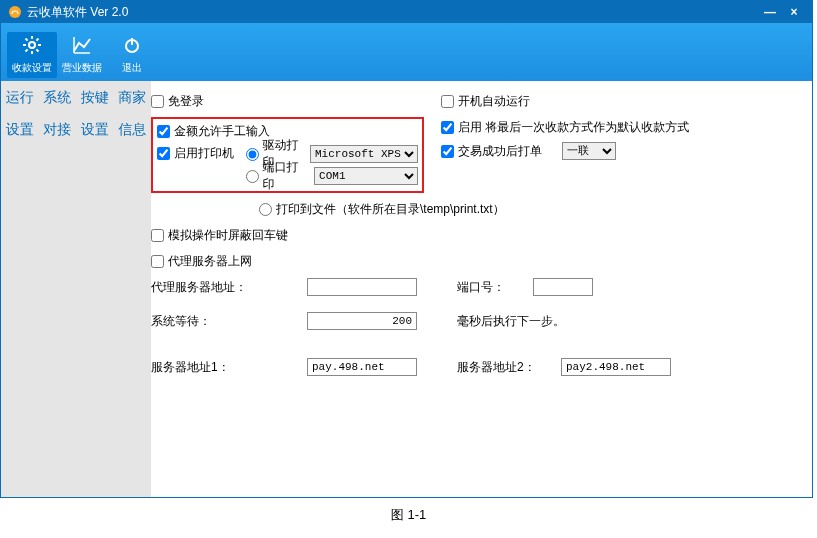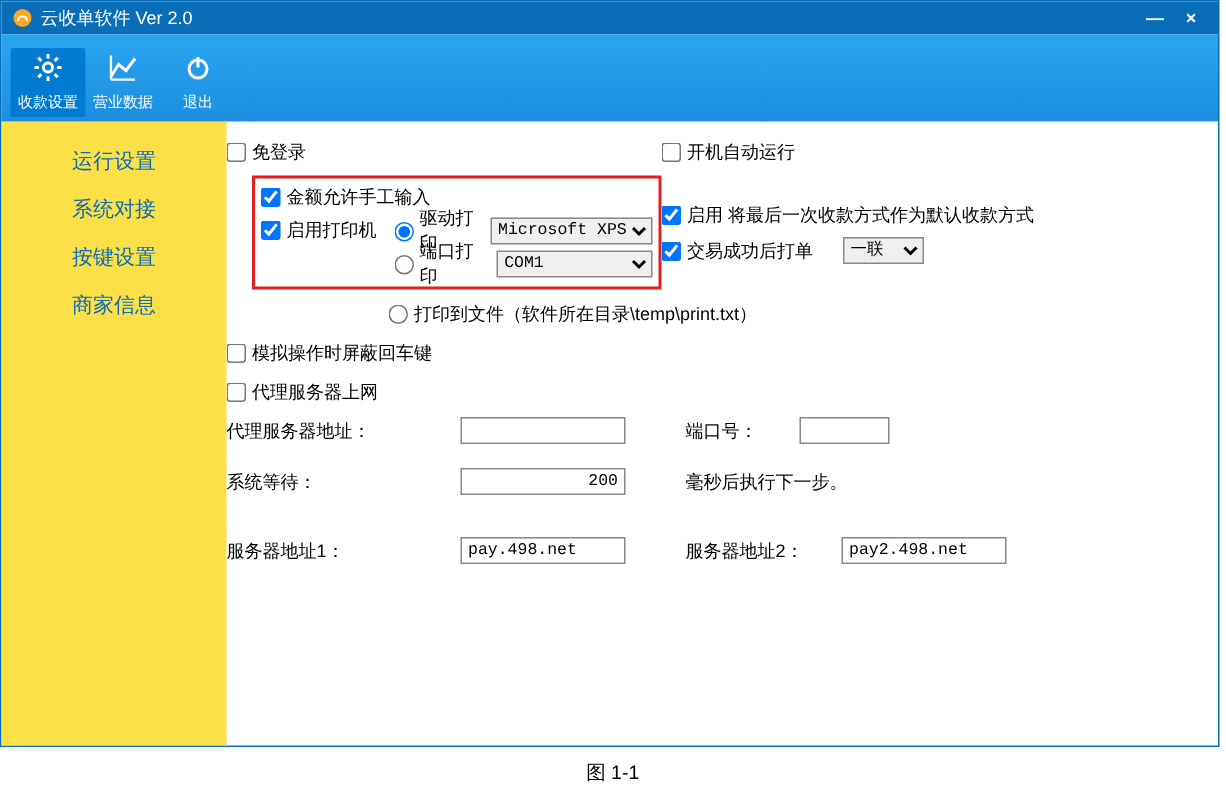--- a/index.html
+++ b/index.html
@@ -11,21 +11,21 @@
 .titlebar .ctrl { width: 24px; text-align: center; cursor: pointer; font-weight: bold; }
 .ribbon { height: 58px; background: linear-gradient(#2aa5f0,#1d8ee0); display: flex; align-items: center; padding-left: 6px; position: relative; }
 .ribbon .btn { width: 50px; height: 46px; display: flex; flex-direction: column; align-items: center; justify-content: center; color: #fff; cursor: pointer; margin-top:6px; }
 .ribbon .btn .ico { font-size: 18px; line-height: 20px; }
 .ribbon .btn .lbl { font-size: 10px; margin-top: 2px; }
 .ribbon .btn.active { background: #017bd1; border-radius: 2px; }
 .ribbon .brand { position:absolute; right: 18px; top: 14px; display:flex; align-items:center; color:#fff; }
 .brand .logo { width: 28px; height: 28px; border-radius: 50%; background:#ffa726; margin-right:6px; display:flex;align-items:center;justify-content:center; }
 .brand .txt { font-size: 18px; font-weight: 500; }
 .body { display: flex; height: calc(100% - 80px); }
-.sidebar { width: 150px; background: #fde047; display:flex; flex-direction:column; padding-top:10px; }
+.sidebar { width: 150px; background: #e5e5e5; display:flex; flex-direction:row; }
 .sidebar .item { height: 32px; line-height: 32px; text-align: center; color:#0a6db8; cursor:pointer; font-size: 14px; }
 .content { flex:1; padding: 10px 0; position: relative; overflow:hidden; }
 .row { display:flex; align-items:center; margin-bottom: 6px; min-height: 20px; }
 .cbwrap { display:flex; align-items:center; }
 .cbwrap input { margin-right: 4px; }
 .redbox { border: 2px solid #e02020; padding: 2px 4px 4px 4px; position: relative; width: 273px;}
 select { font-family: "Courier New", monospace; font-size: 11px; border:1px solid #888; height:18px; }
 .txtinput { border:1px solid #888; font-family:"Courier New",monospace; font-size:11px; padding:2px 4px; height:18px; background:#fff; }
 .label { margin-right: 6px; }
 .col1 { flex: 0 0 290px; }
@@ -109,21 +109,21 @@
         </div>
         <div class="col2">
           <label class="cbwrap">
             <input type="checkbox" style=""> 
               <span>开机自动运行</span>
           </label>
         </div>
       </div>
 
       <div class="row" style="align-items:flex-start;">
-        <div class="col1" style="display:flex;justify-content:flex-end;">
+        <div class="col1" style="display:flex;">
           <div class="redbox">
             <div class="row" style="margin-bottom:2px;">
               <label class="cbwrap">
                 <input type="checkbox" checked="" style=""> 
                   <span>金额允许手工输入</span>
               </label>
             </div>
             <div style="display:flex;">
               <div style="width:92px; padding-top:2px;">
                 <label class="cbwrap">
@@ -148,21 +148,21 @@
                   </label>
                   <select style="margin-left:6px; width:108px;">
                     <option>COM1</option>
                   </select>
                 </div>
               </div>
             </div>
           </div>
         </div>
         <div class="col2">
-          <div class="row" style="margin-bottom:4px;margin-top:16px;">
+          <div class="row" style="margin-bottom:4px;">
             <label class="cbwrap">
               <input type="checkbox" checked="" style=""> 
                 <span>启用 将最后一次收款方式作为默认收款方式</span>
             </label>
           </div>
           <div class="row">
             <label class="cbwrap">
               <input type="checkbox" checked="" style=""> 
                 <span>交易成功后打单</span>
             </label>

